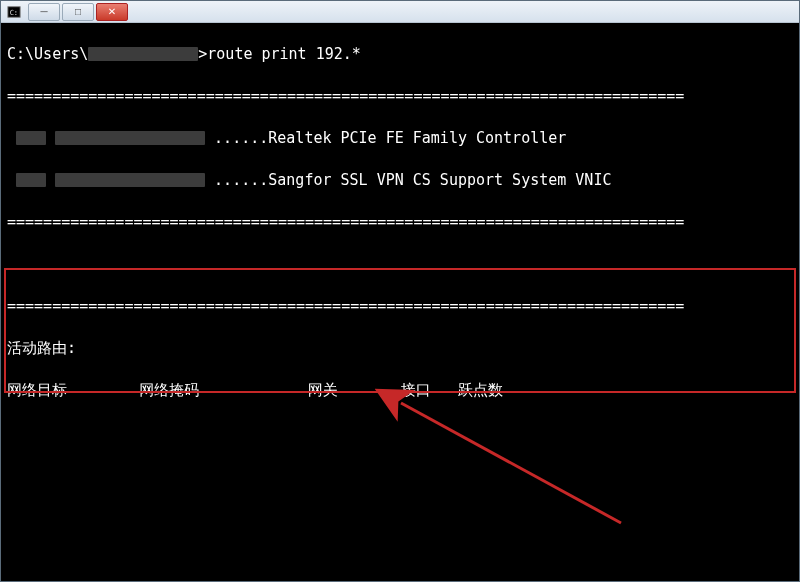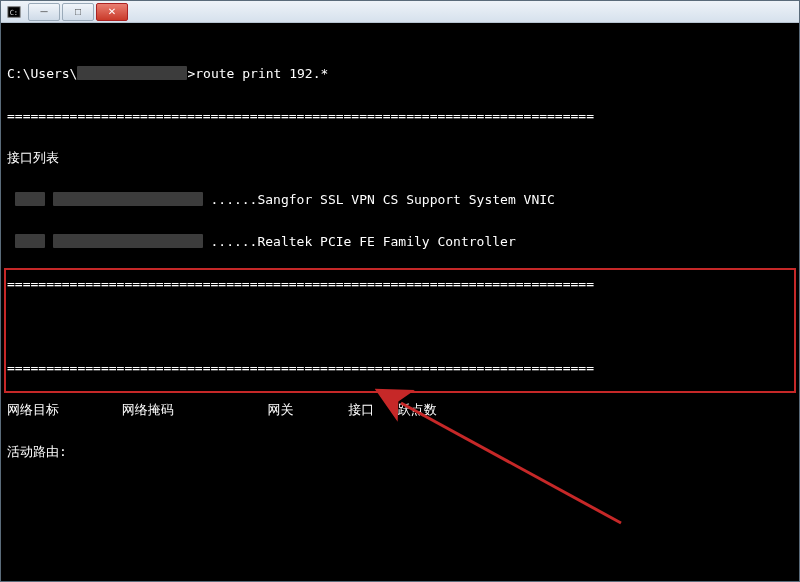--- a/index.html
+++ b/index.html
@@ -53,23 +53,23 @@
   }
   .titlebar .btn.close {
     background: linear-gradient(#e97f72, #c93a2a);
     border-color: #a22;
     color: #fff;
   }
   .terminal {
     flex: 1;
     background: #000;
     color: #fff;
-    font-size: 13px;
+    font-size: 15px;
     line-height: 21px;
-    padding: 19px 6px 4px 6px;
+    padding: 0 6px 4px 6px;
     white-space: pre;
     overflow: hidden;
     position: relative;
   }
   .line { white-space: pre; }
   .redacted {
     background: #3c3c3c;
     display: inline-block;
     height: 14px;
     vertical-align: -2px;
@@ -112,28 +112,27 @@
         </div>
       <div class="btn close">
           <span>✕</span>
         </div>
     </div>
   </div>
 
   <div class="terminal">
 <div class="line"><span>C:\Users\</span><span class="redacted" style="width:110px"></span><span>&gt;</span><span>route print 192.*</span></div>
 <div class="line">===========================================================================</div>
-<div class="line">接口列表</div>
+<div class="line"> <span class="redacted" style="width:30px"></span> <span class="redacted" style="width:150px"></span> <span>......</span><span>Realtek PCIe FE Family Controller</span></div>
 <div class="line"> <span class="redacted" style="width:30px"></span> <span class="redacted" style="width:150px"></span> <span>......</span><span>Sangfor SSL VPN CS Support System VNIC</span></div>
-<div class="line"> <span class="redacted" style="width:30px"></span> <span class="redacted" style="width:150px"></span> <span>......</span><span>Realtek PCIe FE Family Controller</span></div>
 <div class="line">===========================================================================</div>
 <div class="line">&nbsp;</div>
 <div class="line">===========================================================================</div>
+<div class="line">活动路由:</div>
 <div class="line"><span>网络目标</span>        <span>网络掩码</span>            <span>网关</span>       <span>接口</span>   <span>跃点数</span></div>
-<div class="line">活动路由:</div>
 
 
 
 
 
 
 
 
 
 

